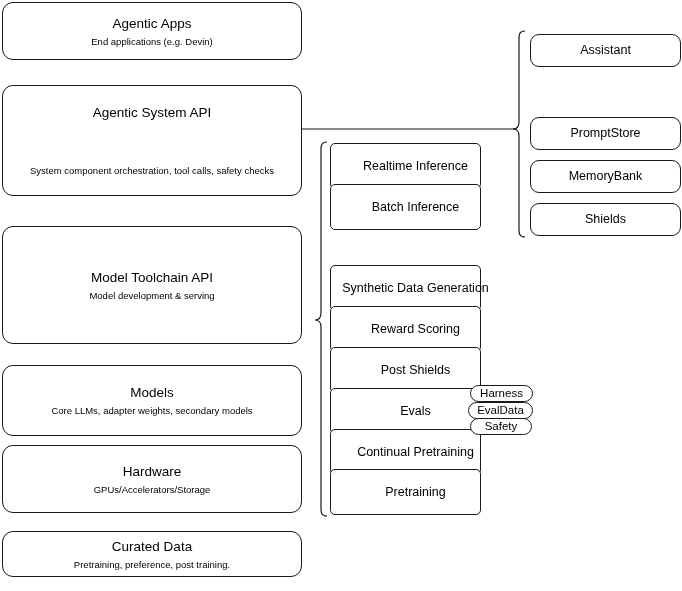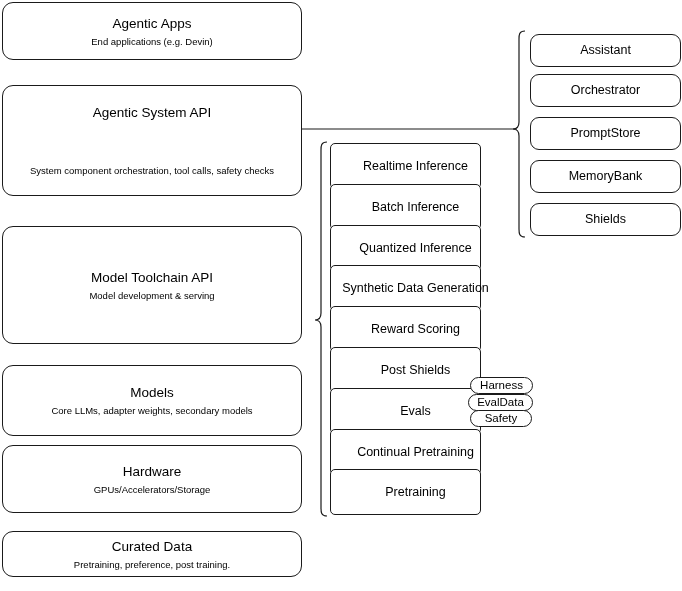--- a/index.html
+++ b/index.html
@@ -79,20 +79,21 @@
     border: 1.2px solid #1a1a1a;
     border-radius: 999px;
     height: 17px;
     display: flex;
     align-items: center;
     justify-content: center;
     font-size: 11.5px;
     line-height: 17px;
     white-space: nowrap;
     z-index: 12;
+    margin-top: 8px;
   }
 
   
   #connectors {
     position: absolute;
     left: 0;
     top: 0;
     width: 682px;
     height: 591px;
     pointer-events: none;
@@ -161,23 +162,20 @@
   </div>
 
   <div class="box cap-box" style="top:143px;">
     <div class="title">Realtime Inference</div>
   </div>
 
   <div class="box cap-box" style="top:184px;">
     <div class="title">Batch Inference</div>
   </div>
 
-  <div class="box cap-box" style="top:225px;">
-    <div class="title">Quantized Inference</div>
-  </div>
 
   <div class="box cap-box" style="top:265px;">
     <div class="title">Synthetic Data Generation</div>
   </div>
 
   <div class="box cap-box" style="top:306px;">
     <div class="title">Reward Scoring</div>
   </div>
 
   <div class="box cap-box" style="top:347px;">
@@ -205,23 +203,20 @@
   </div>
 
   <div class="pill" style="left:470px; top:410px; width:62px;">
     <span>Safety</span>
   </div>
 
   <div class="box comp-box" style="top:34px;">
     <div class="title">Assistant</div>
   </div>
 
-  <div class="box comp-box" style="top:74px;">
-    <div class="title">Orchestrator</div>
-  </div>
 
   <div class="box comp-box" style="top:117px;">
     <div class="title">PromptStore</div>
   </div>
 
   <div class="box comp-box" style="top:160px;">
     <div class="title">MemoryBank</div>
   </div>
 
   <div class="box comp-box" style="top:203px;">

